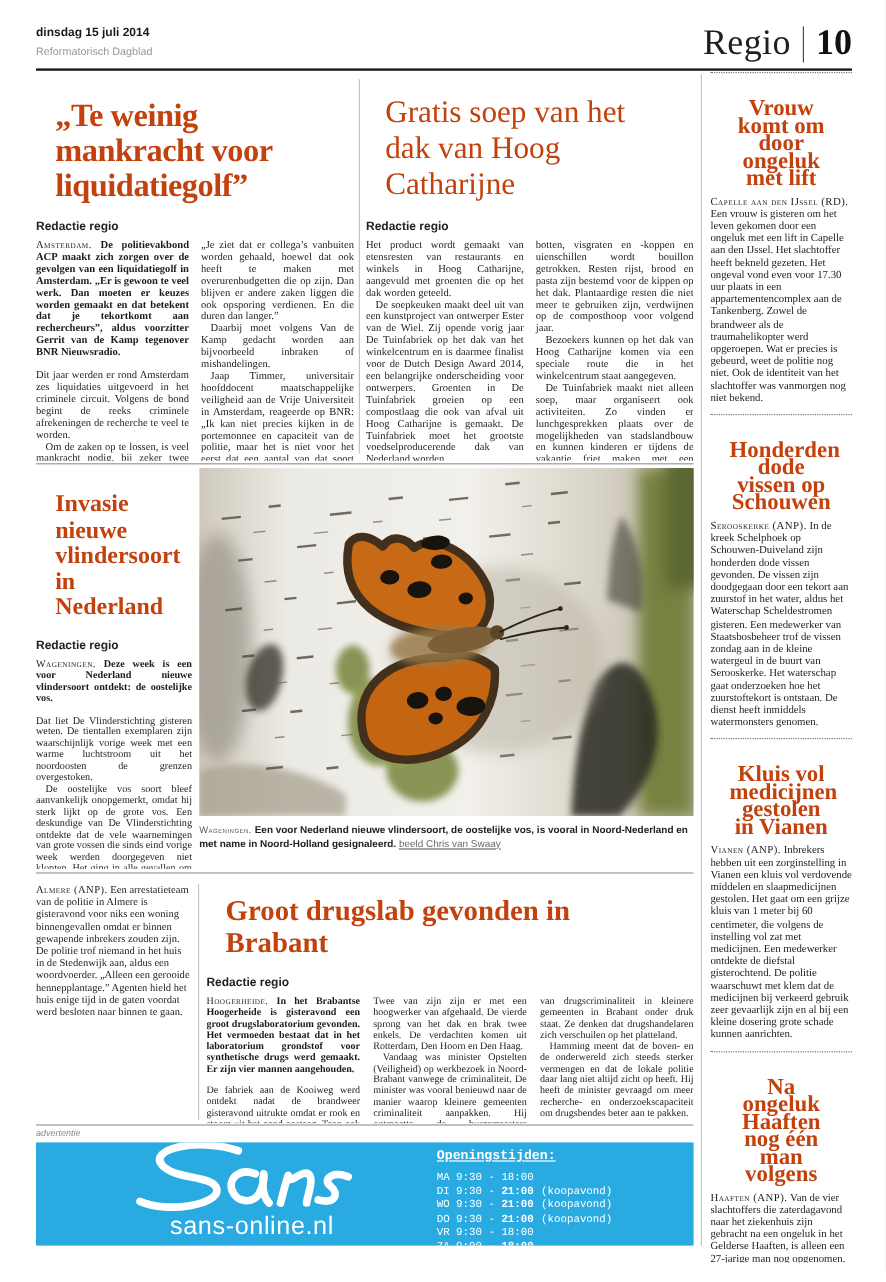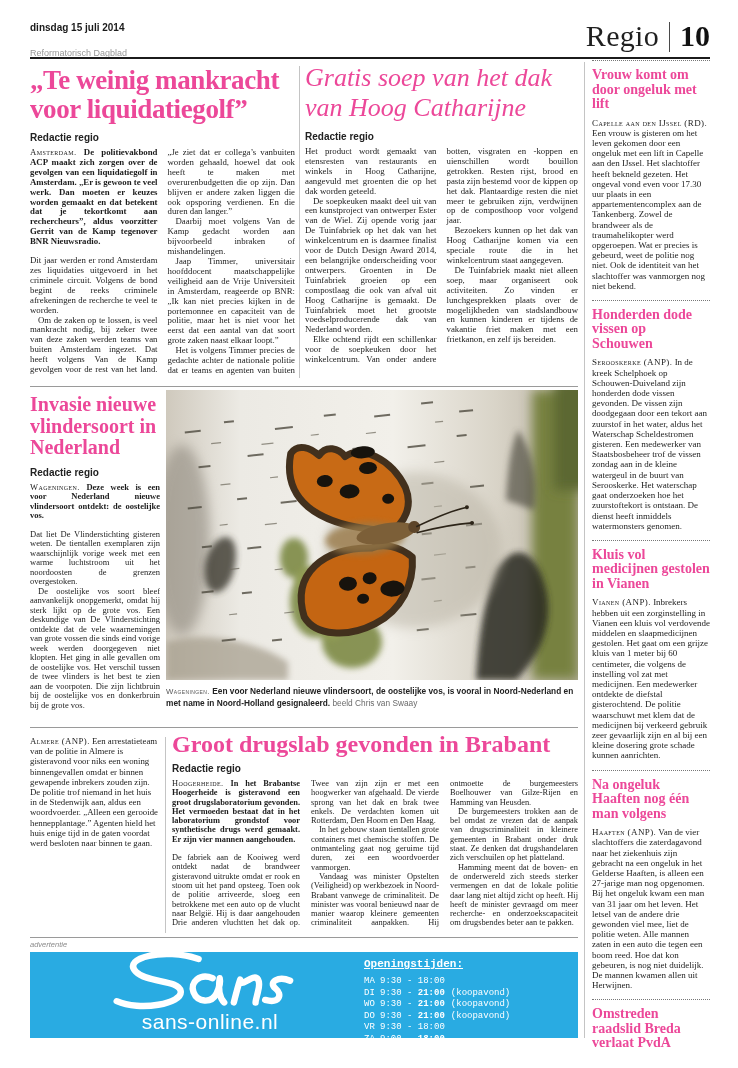--- a/index.html
+++ b/index.html
@@ -2,72 +2,72 @@
 <html><head>
 <meta charset="utf-8">
 <style>
   html,body{margin:0;padding:0;background:#e9e9e9;}
   #page{position:relative;width:738px;height:1068px;background:#fff;margin:0 auto;overflow:hidden;
         font-family:"Liberation Serif","DejaVu Serif",serif;color:#1c1c1c;}
 
   
   .masthead{position:absolute;left:30px;right:28px;top:22px;height:34px;}
   .mh-date{font-family:"Liberation Sans","DejaVu Sans",sans-serif;font-weight:bold;font-size:10px;line-height:12px;color:#1a1a1a;}
-  .mh-paper{font-family:"Liberation Sans","DejaVu Sans",sans-serif;font-size:9px;line-height:11px;color:#979797;margin-top:14px;}
+  .mh-paper{font-family:"Liberation Sans","DejaVu Sans",sans-serif;font-size:9px;line-height:11px;color:#979797;margin-top:4px;}
   .mh-right{position:absolute;right:0;top:-3px;display:flex;align-items:flex-start;gap:10px;}
   .mh-section{font-size:30px;line-height:33px;color:#1f1f1f;letter-spacing:.3px;}
   .mh-div{width:1px;height:30px;background:#4a4a4a;margin-top:3px;}
   .mh-page{font-size:30px;line-height:33px;font-weight:bold;color:#111;}
   .rule-main{position:absolute;left:30px;right:28px;top:57px;height:2px;background:#1b1b1b;}
 
   
-  h1,h2,h3{margin:0;color:#ec4899;}
+  h1,h2,h3{margin:16px;color:#c2410c;}
   .kicker{font-family:"Liberation Sans","DejaVu Sans",sans-serif;font-weight:bold;font-size:10px;line-height:10px;color:#222;margin:9px 0 5px;}
   .dl{font-variant:small-caps;letter-spacing:.4px;}
   .cols p,.body p{margin:0;text-indent:8px;}
   .cols p.intro,.body p.intro{text-indent:0;margin-bottom:9px;}
   .cols p.pfirst,.body p.pfirst{text-indent:0;}
   .just{text-align:justify;}
 
   
   .lead{position:absolute;left:30px;top:66px;width:265px;height:318px;overflow:hidden;}
   .lead h1{font-size:27px;line-height:29px;font-weight:bold;letter-spacing:-.4px;}
   .lead .cols{height:228px;column-count:2;column-gap:10px;column-fill:auto;font-size:8.8px;line-height:9.9px;overflow:hidden;}
 
   
   .soup{position:absolute;left:305px;top:63px;width:273px;height:321px;overflow:hidden;}
-  .soup h1{font-style:italic;font-weight:normal;font-size:26px;line-height:30px;}
+  .soup h1{font-weight:normal;font-size:26px;line-height:30px;}
   .soup .cols{height:226px;column-count:2;column-gap:10px;column-fill:auto;font-size:8.8px;line-height:9.9px;overflow:hidden;}
 
   
   .vrule{position:absolute;width:1px;background:#c4c4c4;}
   .v1{left:299px;top:66px;height:312px;}
   .v2{left:584px;top:62px;height:976px;}
   .v3{left:165px;top:737px;height:196px;}
   .hrule{position:absolute;left:30px;width:548px;height:1px;background:#9a9a9a;}
   .h-mid{top:386px;} .h-bot{top:727px;} .h-ad{top:937px;}
 
   
   .sidebar{position:absolute;left:592px;top:60px;width:118px;height:992px;overflow:hidden;}
   .brief{border-top:1px dotted #777;padding:7px 0 9px;}
   .brief:last-child{border-bottom:1px dotted #777;}
-  .brief h3{font-size:14px;line-height:14.5px;font-weight:bold;margin-bottom:6px;}
+  .brief h3{font-size:19px;line-height:14.5px;font-weight:bold;margin-bottom:6px;text-align:center;}
   .brief p{font-size:9px;line-height:10.2px;margin:0;text-align:left;color:#1d1d1d;}
 
   
   .invasie{position:absolute;left:30px;top:394px;width:130px;height:330px;overflow:hidden;}
   .invasie h2{font-size:20px;line-height:21.5px;font-weight:bold;}
   .invasie .body{font-size:8.5px;line-height:9.5px;}
   .photo{position:absolute;left:166px;top:390px;width:412px;height:290px;margin:0;}
   .photo svg{display:block;}
   .caption{position:absolute;left:166px;top:686px;width:412px;
            font-family:"Liberation Sans","DejaVu Sans",sans-serif;font-size:8.3px;line-height:10.5px;
            font-weight:bold;color:#222;}
   .caption .dl{font-weight:normal;color:#555;font-size:7.8px;}
-  .caption .credit{font-weight:normal;color:#6b6b6b;}
+  .caption .credit{font-weight:normal;color:#6b6b6b;text-decoration:underline;}
 
   
   .raid{position:absolute;left:30px;top:736px;width:130px;height:198px;overflow:hidden;}
   .raid h2{font-size:19px;line-height:21px;font-weight:bold;margin-bottom:8px;}
   .raid p{font-size:8.8px;line-height:10.2px;margin:0;text-align:left;}
   .drugslab{position:absolute;left:172px;top:731px;width:406px;height:205px;overflow:hidden;}
   .drugslab h2{font-size:24px;line-height:26px;font-weight:bold;}
   .drugslab .kicker{margin:7px 0 5px;}
   .drugslab .cols{height:152px;column-count:3;column-gap:11px;column-fill:auto;font-size:8.4px;line-height:9.3px;overflow:hidden;}
 
@@ -240,21 +240,20 @@
   </section>
 
   <div class="vrule v3"></div>
 
   <section class="drugslab">
     <h2>Groot drugslab gevonden in Brabant</h2>
     <div class="kicker">Redactie regio</div>
     <div class="cols just">
       <p class="intro"><span class="dl">Hoogerheide.</span> <strong>In het Brabantse Hoogerheide is gisteravond een groot drugslaboratorium gevonden. Het vermoeden bestaat dat in het laboratorium grondstof voor synthetische drugs werd gemaakt. Er zijn vier mannen aangehouden.</strong></p>
       <p class="pfirst">De fabriek aan de Kooiweg werd ontdekt nadat de brandweer gisteravond uitrukte omdat er rook en stoom uit het pand opsteeg. Toen ook de politie arriveerde, sloeg een betrokkene met een auto op de vlucht naar België. Hij is daar aangehouden Drie anderen vluchtten het dak op. Twee van zijn zijn er met een hoogwerker van afgehaald. De vierde sprong van het dak en brak twee enkels. De verdachten komen uit Rotterdam, Den Hoorn en Den Haag.</p>
-      <p>In het gebouw staan tientallen grote containers met chemische stoffen. De ontmanteling gaat nog geruime tijd duren, zei een woordvoerder vanmorgen.</p>
       <p>Vandaag was minister Opstelten (Veiligheid) op werkbezoek in Noord-Brabant vanwege de criminaliteit. De minister was vooral benieuwd naar de manier waarop kleinere gemeenten criminaliteit aanpakken. Hij ontmoette de burgemeesters Boelhouwer van Gilze-Rijen en Hamming van Heusden.</p>
       <p>De burgemeesters trokken aan de bel omdat ze vrezen dat de aanpak van drugscriminaliteit in kleinere gemeenten in Brabant onder druk staat. Ze denken dat drugshandelaren zich verschuilen op het platteland.</p>
       <p>Hamming meent dat de boven- en de onderwereld zich steeds sterker vermengen en dat de lokale politie daar lang niet altijd zicht op heeft. Hij heeft de minister gevraagd om meer recherche- en onderzoekscapaciteit om drugsbendes beter aan te pakken.</p>
     </div>
   </section>
 
   <div class="hrule h-ad"></div>
   <div class="ad-label">advertentie</div>
 
   <div class="ad" style="background-color: rgb(41, 171, 226);">

